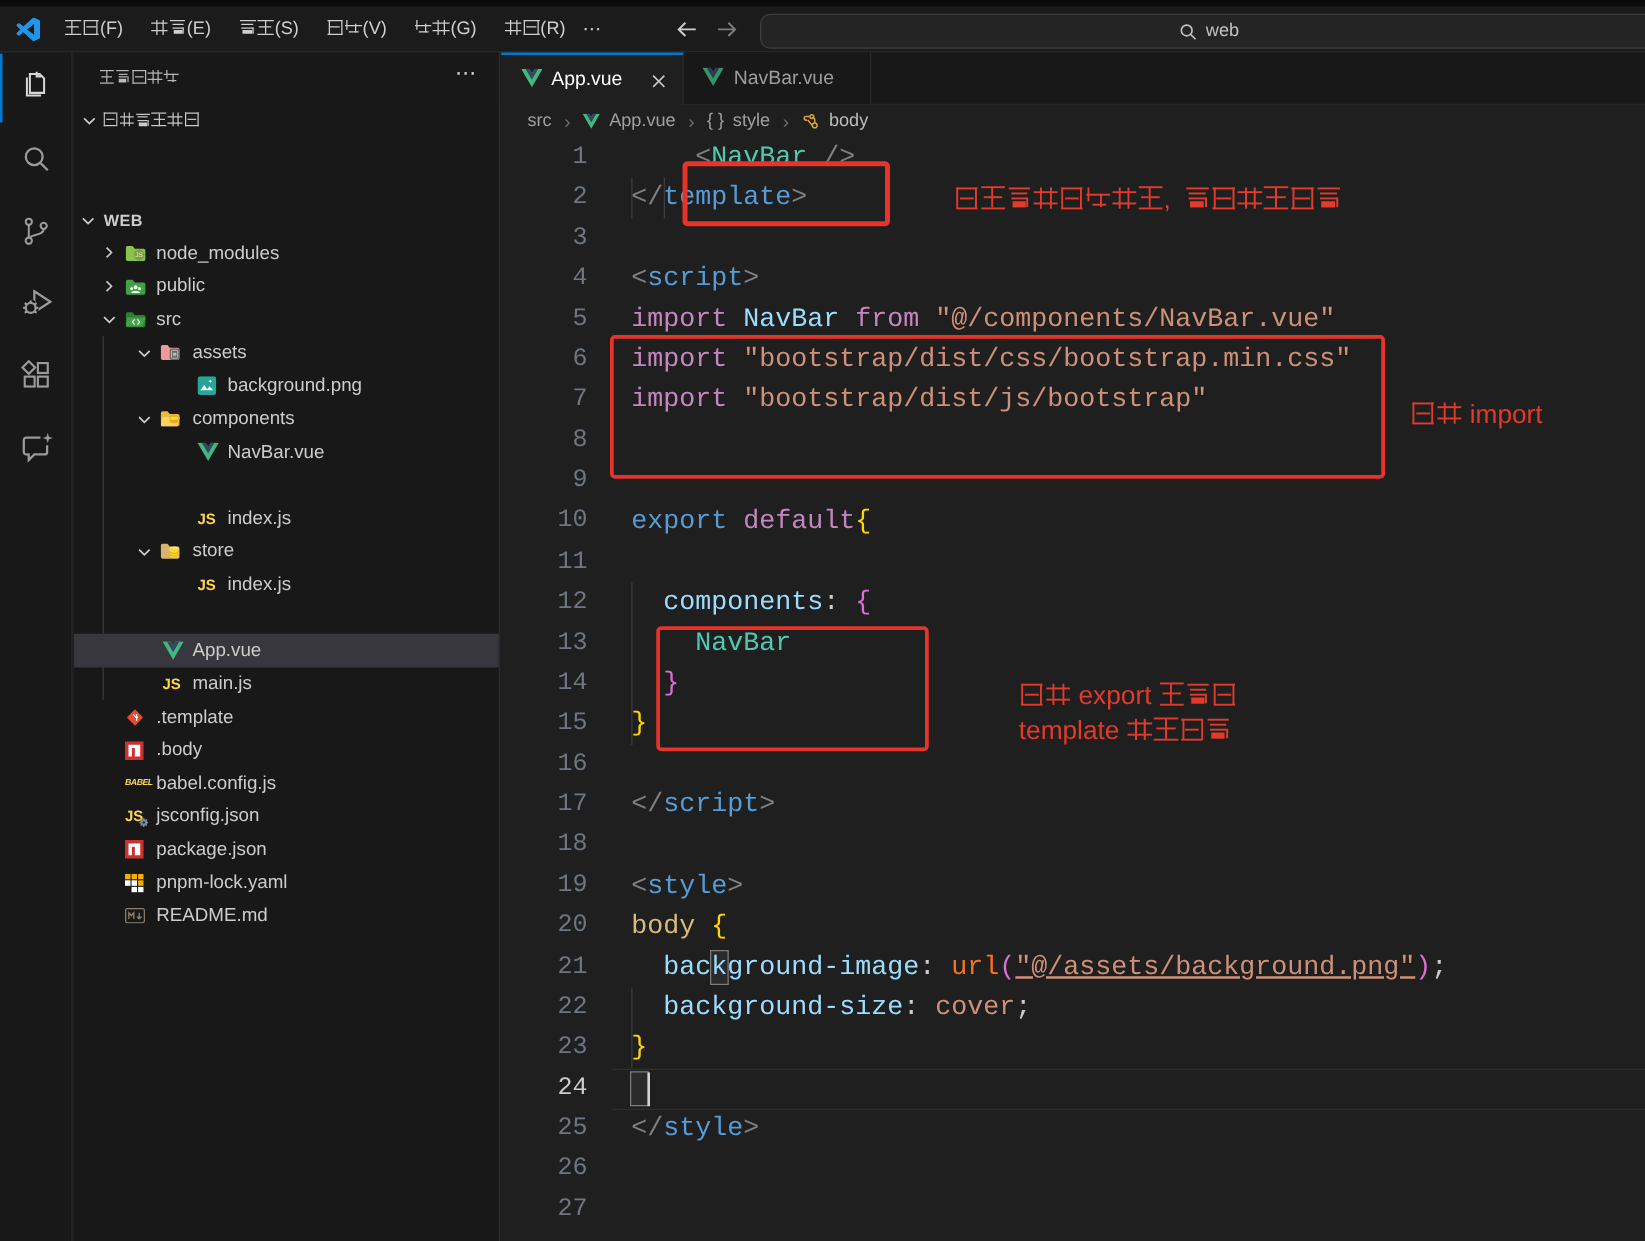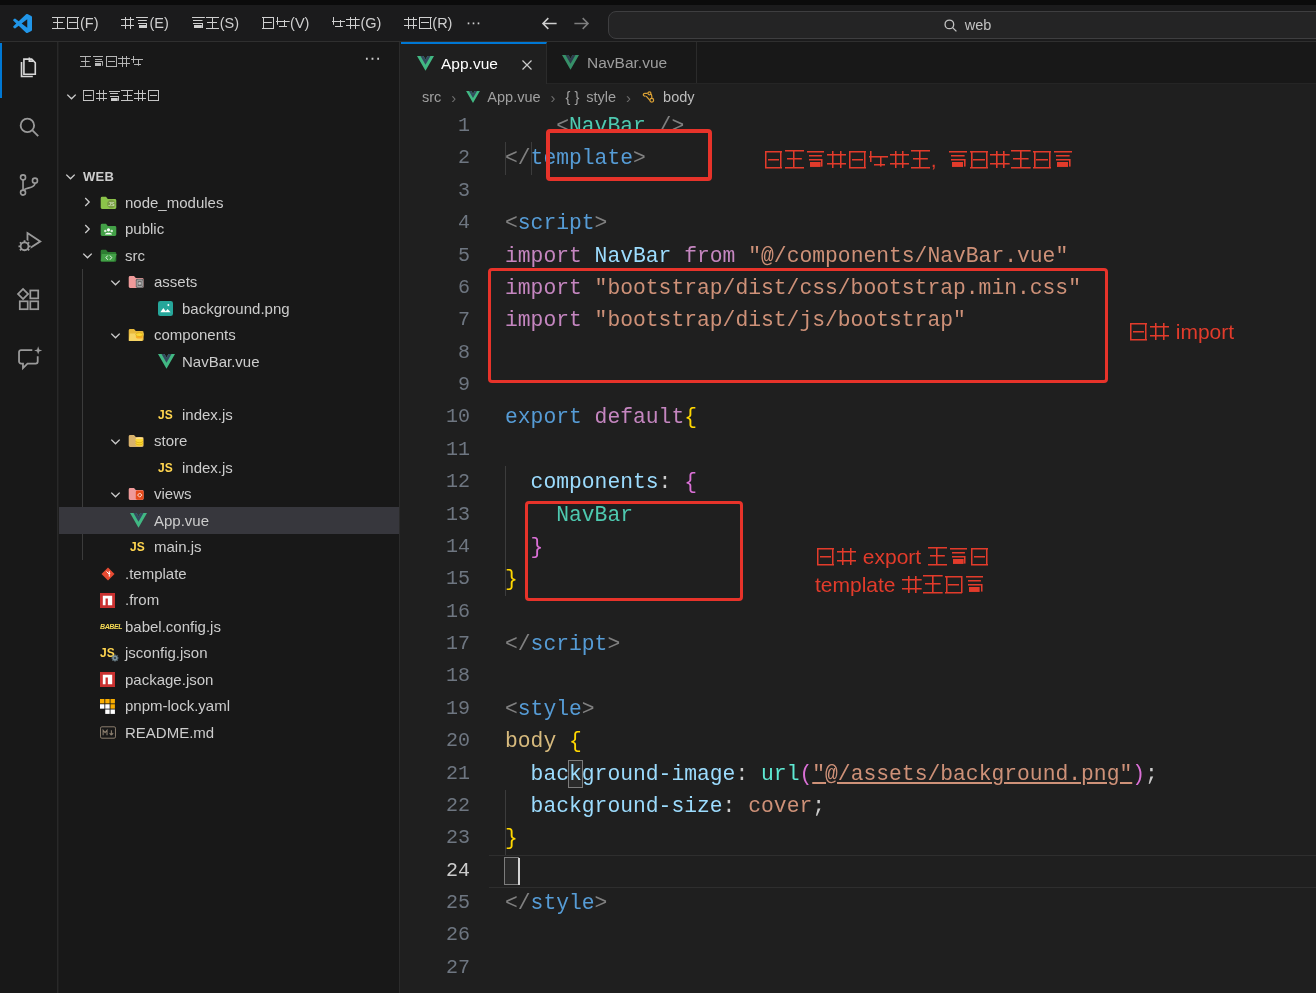--- a/index.html
+++ b/index.html
@@ -34,21 +34,21 @@
 
 #ed{position:absolute;left:401px;top:42px;width:915px;height:951px;background:#1f1f1f}
 #tabs{position:absolute;left:0;top:0;width:915px;height:42px;background:#181818;border-bottom:1px solid #252525}
 #tab1{position:absolute;left:0;top:0;width:146px;height:42px;background:#1f1f1f;border-top:2px solid #0078d4;border-right:1px solid #2b2b2b;display:flex;align-items:center;color:#ffffff;font-size:15.5px}
 #tab2{position:absolute;left:147px;top:0;width:149px;height:41px;background:#181818;border-right:1px solid #2b2b2b;display:flex;align-items:center;color:#9d9d9d;font-size:15.5px}
 #crumbs{position:absolute;left:0;top:42px;width:915px;height:26px;display:flex;align-items:center;padding-left:21px;color:#a0a0a0;font-size:14.5px;gap:7px}
 .cr{color:#6f6f6f;font-size:15px;margin:0 3px}
 #gut{position:absolute;left:0;top:68px;width:69px;font-family:"Liberation Mono",monospace;font-size:20px;line-height:32.38px;color:#6e7681;text-align:right}
 #code{position:absolute;left:104px;top:68px;font-family:"Liberation Mono",monospace;font-size:21.33px;line-height:32.38px;color:#ccc}
 .ln{height:32.38px;white-space:pre}
-.tp{color:#808080}.tn{color:#569cd6}.cp{color:#4ec9b0}.kw{color:#c586c0}.id{color:#9cdcfe}.st{color:#ce9178}.b1{color:#ffd700}.b2{color:#da70d6}.fg{color:#cccccc}.fn{color:#5eead4}.sl{color:#d7ba7d}
+.tp{color:#808080}.tn{color:#569cd6}.cp{color:#4ec9b0}.kw{color:#c586c0}.id{color:#9cdcfe}.st{color:#ce9178}.b1{color:#ffd700}.b2{color:#da70d6}.fg{color:#cccccc}.fn{color:#f97316}.sl{color:#d7ba7d}
 .guide{position:absolute;width:1px;background:#3c3c3c}
 .bm{position:absolute;width:15px;height:28px;border:1px solid #7c7c7c;background:rgba(120,120,120,.12)}
 
 .rbox{position:absolute;border:3px solid #e7332a;border-radius:4px}
 .rtxt{position:absolute;color:#e23b2b;font-size:21px;white-space:nowrap}
 </style></head>
 <body>
 <div id="app">
 <div id="titlebar">
 <svg id="vslogo" width="19" height="19" viewBox="0 0 100 100">
@@ -251,33 +251,20 @@
           </svg>
         </span>
         <span class="lbl" style="left:95px">store</span>
       </div>
 <div class="srow" style="top:412px">
         <span class="fico" style="left:99px">
           <b style="color:#ffd54f;font-size:12px;font-family:'Liberation Sans',sans-serif">JS</b>
         </span>
         <span class="lbl" style="left:123px">index.js</span>
       </div>
-<div class="srow" style="top:438.5px">
-        <span class="tw" style="left:49px"><svg width="15" height="15" viewBox="0 0 16 16" fill="none" stroke="#ccc" stroke-width="1.5">
-            <path d="m3.5 6 4.5 4.5L12.5 6"></path>
-          </svg></span>
-        <span class="fico" style="left:69px">
-          <svg width="18" height="16" viewBox="0 0 24 21">
-            <path fill="#ef9a9a" d="M1 4a2 2 0 0 1 2-2h5.5l2.5 3H20a2 2 0 0 1 2 2v10a2 2 0 0 1-2 2H3a2 2 0 0 1-2-2Z"></path>
-            <rect x="11" y="5.5" width="11" height="13" rx="2" fill="#e64a19"></rect>
-            <path d="m16.5 9 3 3-3 3-3-3z" fill="none" stroke="#fff" stroke-width="1.2"></path>
-          </svg>
-        </span>
-        <span class="lbl" style="left:95px">views</span>
-      </div>
 <div class="srow sel" style="top:465px">
         <span class="fico" style="left:71px">
           <svg width="17" height="15" viewBox="0 0 100 87">
             <path fill="#41b883" d="M61.8 0 50 20.4 38.2 0H0l50 86.6L100 0Z"></path>
             <path fill="#34495e" d="M61.8 0 50 20.4 38.2 0H20.5l29.5 51 29.5-51Z"></path>
           </svg>
         </span>
         <span class="lbl" style="left:95px">App.vue</span>
       </div>
 <div class="srow" style="top:491.5px">
@@ -296,21 +283,21 @@
         </span>
         <span class="lbl" style="left:66px">.template</span>
       </div>
 <div class="srow" style="top:544.5px">
         <span class="fico" style="left:41px">
           <svg width="15" height="15" viewBox="0 0 16 16">
             <rect width="16" height="16" fill="#ca3130"></rect>
             <path fill="#fff" d="M3 3h10v10H8.4V5.8H5.9V13H3z"></path>
           </svg>
         </span>
-        <span class="lbl" style="left:66px">.from</span>
+        <span class="lbl" style="left:66px">.body</span>
       </div>
 <div class="srow" style="top:571px">
         <span class="fico" style="left:41px">
           <span style="color:#f5da55;font-size:7px;font-style:italic;font-weight:bold;letter-spacing:-.4px">BABEL</span>
         </span>
         <span class="lbl" style="left:66px">babel.config.js</span>
       </div>
 <div class="srow" style="top:597.5px">
         <span class="fico" style="left:41px">
           <b style="color:#ffd54f;font-size:12px;font-family:'Liberation Sans',sans-serif">JS</b>

